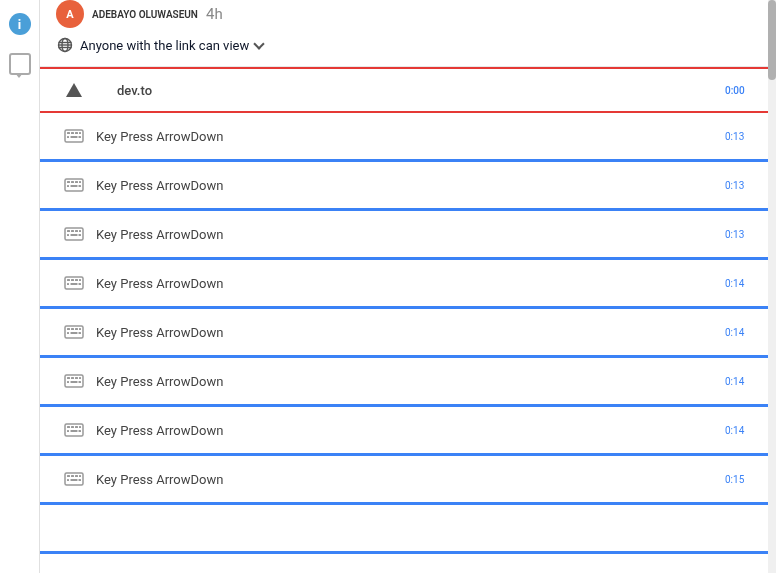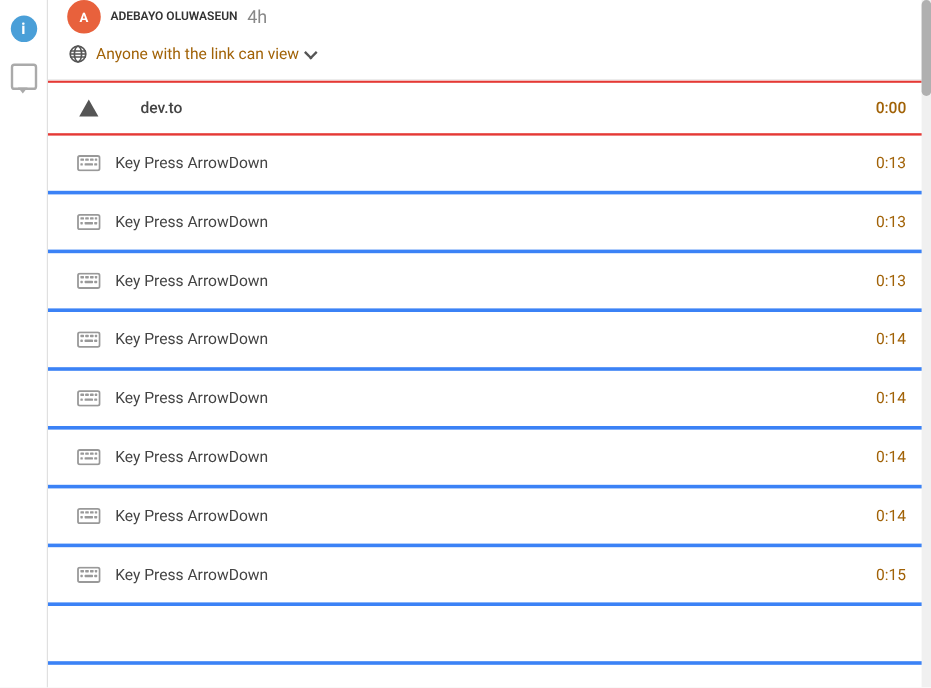--- a/index.html
+++ b/index.html
@@ -179,21 +179,21 @@
     .globe-icon {
       width: 18px;
       height: 18px;
       display: flex;
       align-items: center;
       justify-content: center;
     }
 
     .share-text {
       font-size: 13px;
-      color: #a16207;
+      color: #0f172a;
     }
 
     .dropdown-chevron {
       width: 8px;
       height: 8px;
       border-right: 2px solid #555;
       border-bottom: 2px solid #555;
       transform: rotate(45deg);
       margin-top: -3px;
     }
@@ -248,24 +248,24 @@
       flex: 1;
       margin-left: 8px;
     }
 
     .event-row.highlighted .event-label {
       font-weight: 500;
       margin-left: 29px;
     }
 
     .event-time {
-      font-size: 13px;
-      color: #a16207;
+      font-size: 10px;
+      color: #3b82f6;
       min-width: 35px;
-      text-align: center;
+      text-align: left;
     }
 
     .event-row.highlighted .event-time {
       font-weight: 500;
     }
   </style>
 </head>
 <body>
 
 <div class="layout">

